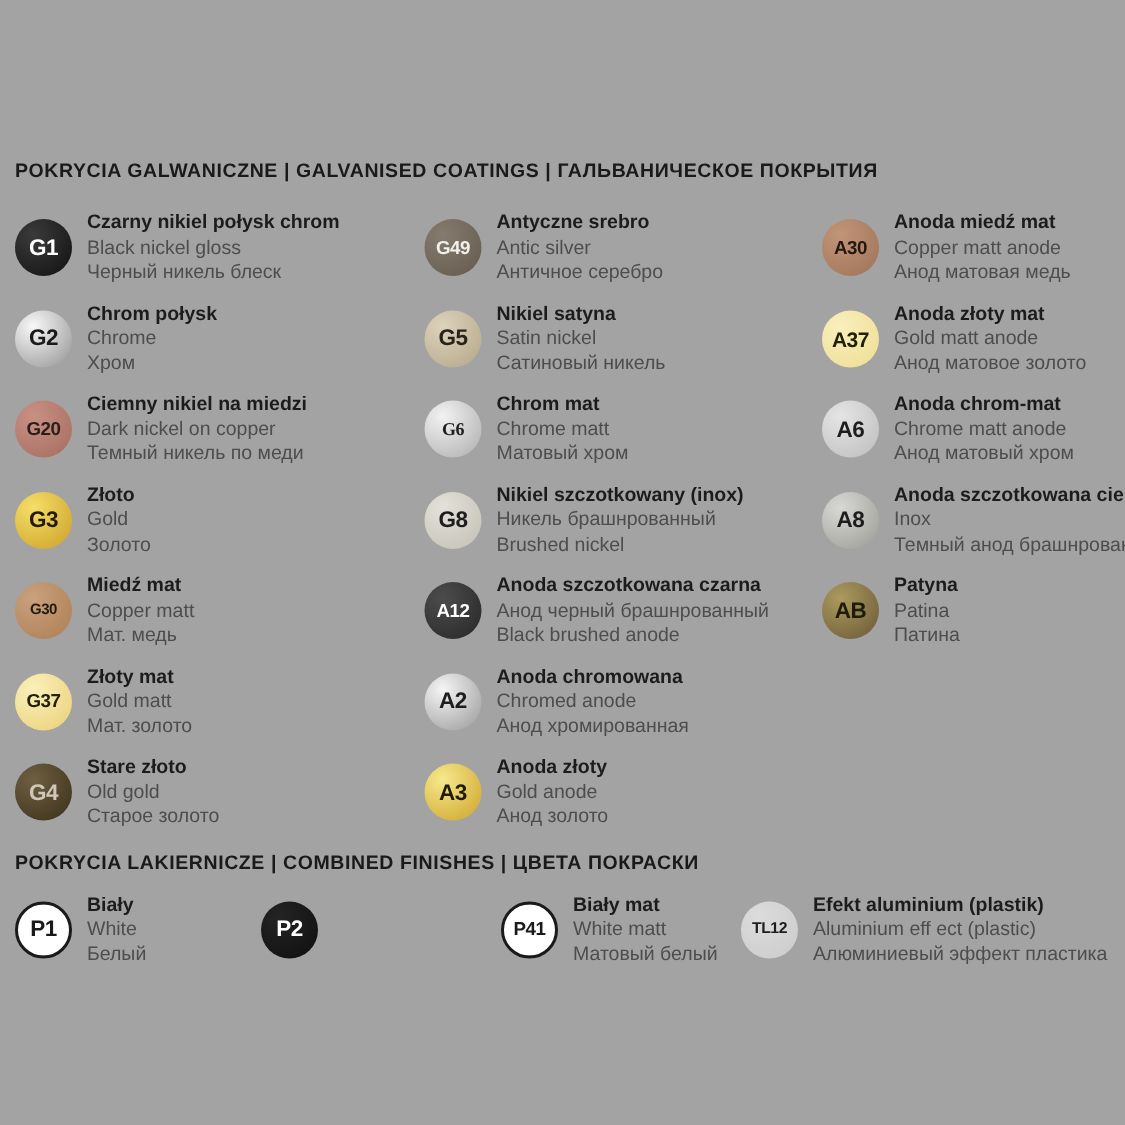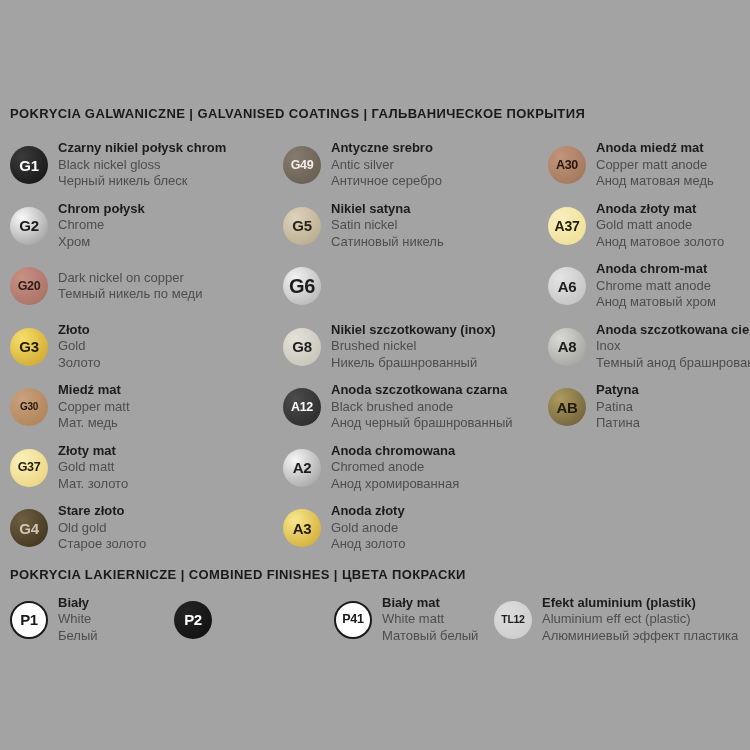--- a/index.html
+++ b/index.html
@@ -66,20 +66,21 @@
             <div class="t pl">Chrom połysk</div>
             <div class="t en">Chrome</div>
             <div class="t ru">Хром</div>
           </div>
         </div>
         <div class="entry">
           <div class="swatch" style="--c1: #c99084; --c2: #a87164;">
             <span class="code" style="color: rgb(43, 29, 26); font-size: 12.5px;">G20</span>
           </div>
           <div class="labels">
+            <div class="t pl">Ciemny nikiel na miedzi</div>
             <div class="t en">Dark nickel on copper</div>
             <div class="t ru">Темный никель по меди</div>
           </div>
         </div>
         <div class="entry">
           <div class="swatch" style="--c1: #f6de69; --c2: #d0a72e;">
             <span class="code" style="color: rgb(35, 28, 5); font-size: 15px;">G3</span>
           </div>
           <div class="labels">
             <div class="t pl">Złoto</div>
@@ -134,41 +135,46 @@
             <span class="code" style="color: rgb(40, 36, 26); font-size: 15px;">G5</span>
           </div>
           <div class="labels">
             <div class="t pl">Nikiel satyna</div>
             <div class="t en">Satin nickel</div>
             <div class="t ru">Сатиновый никель</div>
           </div>
         </div>
         <div class="entry">
           <div class="swatch" style="--c1: #f2f2f2; --c2: #b5b5b5;">
-            <span class="code" style="color: rgb(29, 29, 29); font-size: 20px;">G6</span>
+            <span class="code" style="color: rgb(29, 29, 29); font-size: 12px; font-family: Liberation Serif, serif;">G6</span>
+          </div>
+          <div class="labels">
+            <div class="t pl">Chrom mat</div>
+            <div class="t en">Chrome matt</div>
+            <div class="t ru">Матовый хром</div>
           </div>
         </div>
         <div class="entry">
           <div class="swatch" style="--c1: #e3e1d9; --c2: #c6c3b8;">
             <span class="code" style="color: rgb(29, 29, 29); font-size: 15px;">G8</span>
           </div>
           <div class="labels">
             <div class="t pl">Nikiel szczotkowany (inox)</div>
+            <div class="t ru">Никель брашнрованный</div>
             <div class="t en">Brushed nickel</div>
-            <div class="t ru">Никель брашнрованный</div>
           </div>
         </div>
         <div class="entry">
           <div class="swatch" style="--c1: #4c4c4c; --c2: #2b2b2b;">
             <span class="code" style="color: rgb(255, 255, 255); font-size: 12.5px;">A12</span>
           </div>
           <div class="labels">
             <div class="t pl">Anoda szczotkowana czarna</div>
+            <div class="t ru">Анод черный брашнрованный</div>
             <div class="t en">Black brushed anode</div>
-            <div class="t ru">Анод черный брашнрованный</div>
           </div>
         </div>
         <div class="entry">
           <div class="swatch" style="--c1: #f5f5f5; --c2: #a3a3a3;">
             <span class="code" style="color: rgb(29, 29, 29); font-size: 15px;">A2</span>
           </div>
           <div class="labels">
             <div class="t pl">Anoda chromowana</div>
             <div class="t en">Chromed anode</div>
             <div class="t ru">Анод хромированная</div>

